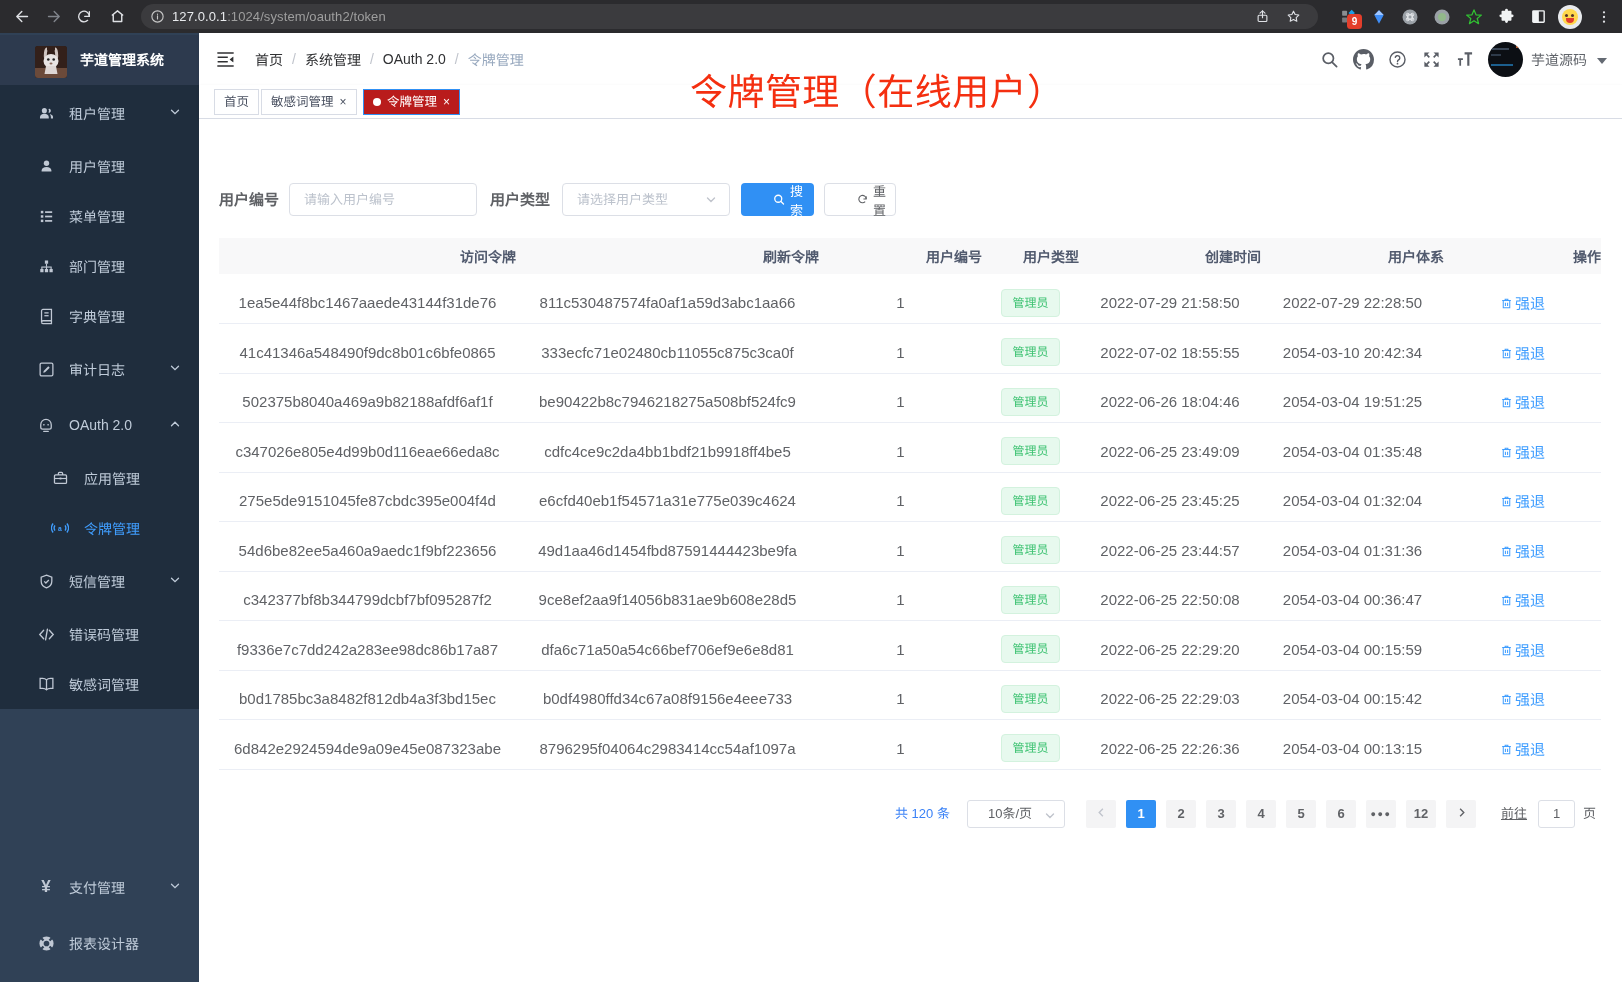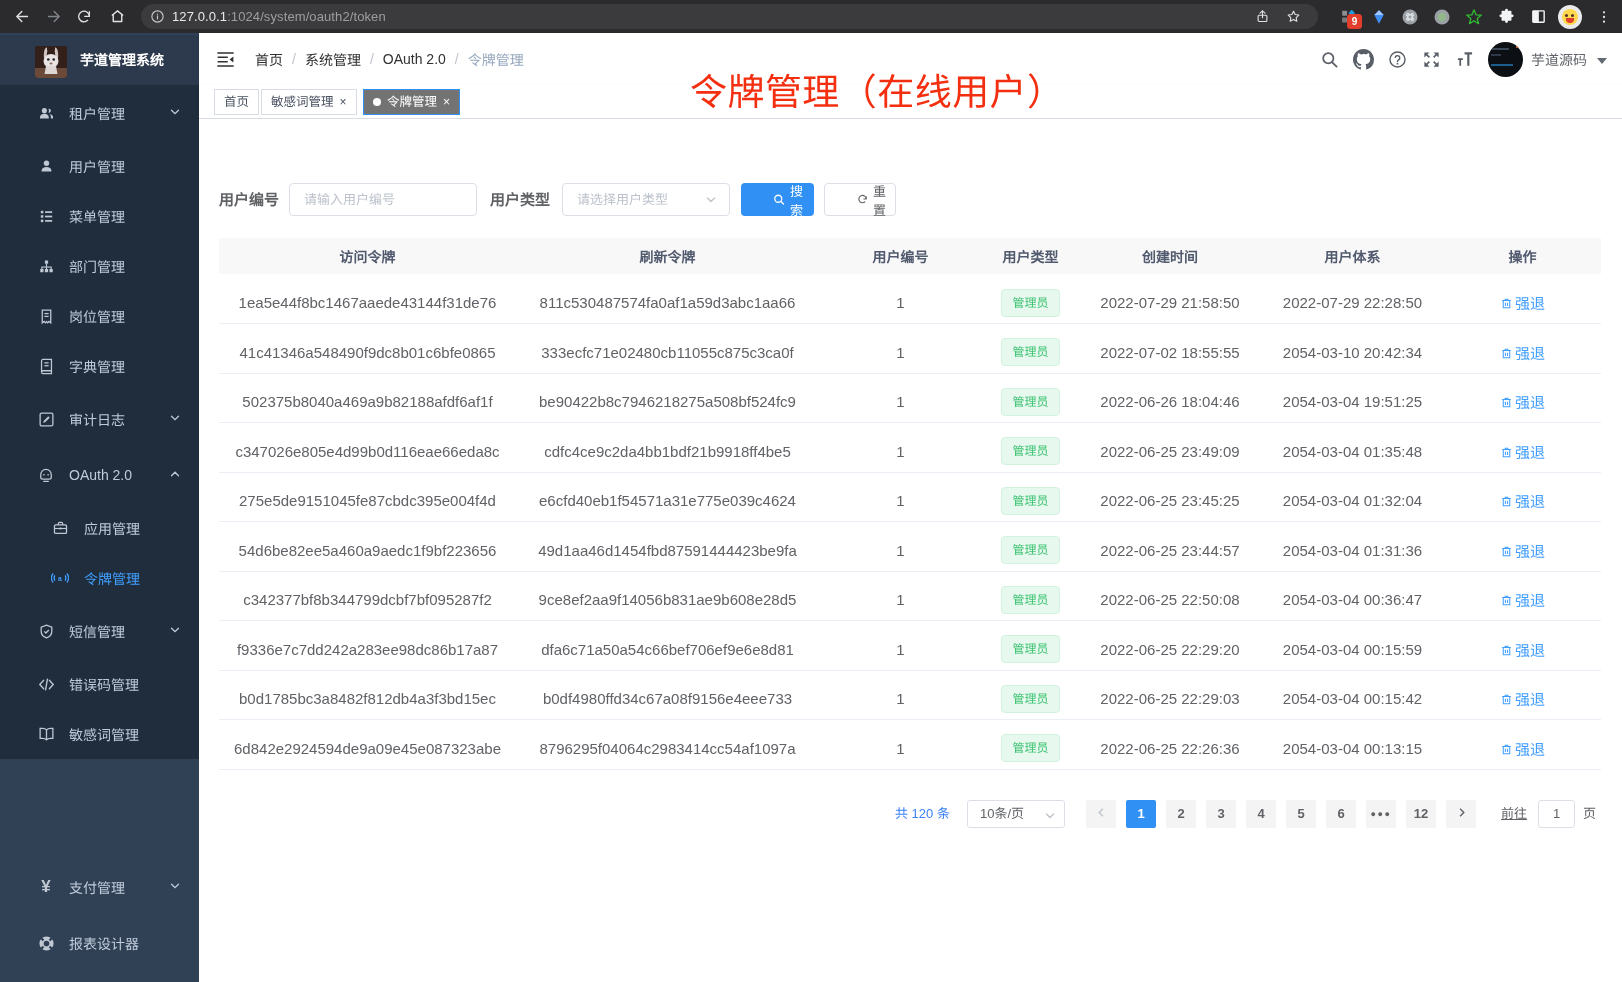--- a/index.html
+++ b/index.html
@@ -41,21 +41,21 @@
 .crumb .last { color:#97a8be; }
 .nav-right { position:absolute; right:0; top:0; height:52px; display:flex; align-items:center; color:#5a5e66; }
 .nav-ic { width:34px; height:52px; display:flex; align-items:center; justify-content:center; }
 .nav-avatar { width:35px; height:35px; border-radius:50%; background:#0c0f14; margin-left:6px; overflow:hidden; position:relative; }
 .nav-name { font-size:14px; color:#5f6369; margin-left:8px; }
 .nav-caret { margin:4px 15px 0 10px; width:0; height:0; border-left:5px solid transparent; border-right:5px solid transparent; border-top:6px solid #646a73; }
 
 .tagsbar { position:absolute; left:0; top:52px; width:1423px; height:34px; background:#fff; border-bottom:1px solid #d8dce5; box-shadow:0 1px 3px 0 rgba(0,0,0,.08); }
 .tag { position:absolute; top:4px; height:26px; line-height:24px; border:1px solid #d8dce5; background:#fff; color:#495060; font-size:12.5px; padding:0 9px; }
 .tag .x { margin-left:6px; font-size:12px; }
-.tag.on { background:#737373; border-color:#3090f4; color:#fff; }
+.tag.on { background:#b91c1c; border-color:#3090f4; color:#fff; }
 .tag.on .dot { display:inline-block; width:8px; height:8px; border-radius:50%; background:#fff; margin-right:6px; position:relative; top:0px; }
 
 .red-title { position:absolute; left:690px; top:62px; font-size:37px; color:#f42f10; white-space:nowrap; letter-spacing:.45px; z-index:10; }
 
 .content { position:absolute; left:0; top:86px; width:1423px; height:863px; background:#fff; }
 
 
 .alert { position:absolute; left:20px; top:20px; width:1382px; height:33px; background:#e7f9ee; border-radius:4px; display:flex; align-items:center; }
 .alert .chk { width:14px; height:14px; margin-left:18px; }
 .alert .atx { font-size:12.5px; color:#31b169; margin-left:8px; }
@@ -63,30 +63,30 @@
 
 
 .frm { position:absolute; left:0px; top:64px; width:1423px; height:34px; }
 .flabel { position:absolute; top:0; height:34px; line-height:34px; font-size:15px; font-weight:bold; color:#606266; }
 .finput { position:absolute; top:0; height:33px; border:1px solid #dcdfe6; border-radius:4px; background:#fff; font-size:13px; color:#bcc2cc; line-height:31px; padding-left:14px; }
 .fbtn { position:absolute; top:0; height:33px; border-radius:4px; font-size:13px; display:flex; align-items:center; justify-content:center;padding-left:32px; }
 .sel-arrow { position:absolute; width:12px; height:12px; }
 
 
 .tbl { position:absolute; left:20px; top:119px; width:1382px; border-collapse:collapse; table-layout:fixed; font-size:15px; color:#606266; }
-.tbl th { height:36px; background:#f8f8f9; color:#515a6e; font-weight:bold; font-size:14px; text-align:center; padding:0; }
+.tbl th { height:36px; background:#f8f8f9; color:#515a6e; font-weight:bold; font-size:14px; text-align:right; padding:0; }
 .tbl td { height:49.5px; border-bottom:1px solid #ebeef5; text-align:center; padding:8px 0 0 0; white-space:nowrap; }
 .tok { letter-spacing:0; }
 .badge { display:inline-block; height:28px; line-height:26px; padding:0 10px; background:#e7f9ee; border:1px solid #d3f2de; border-radius:4px; color:#3fc373; font-size:12px; }
 .kick { color:#409eff; white-space:nowrap; }
 
 
 .pgn { position:absolute; left:0; top:681px; width:1423px; height:28px; font-size:13px; color:#606266; }
 .pg-total { position:absolute; left:696px; top:0; line-height:28px; font-size:13px; color:#3b82f6; }
-.pg-size { position:absolute; left:768px; top:0; width:98px; height:28px; border:1px solid #dcdfe6; border-radius:3px; line-height:26px; text-align:left; padding-left:12px; color:#606266; font-size:13px; }
+.pg-size { position:absolute; left:768px; top:0; width:98px; height:28px; border:1px solid #dcdfe6; border-radius:3px; line-height:26px; text-align:left; padding-left:20px; color:#606266; font-size:13px; }
 .pg-btn { position:absolute; top:0; width:30px; height:28px; border-radius:2px; background:#f4f4f5; color:#606266; text-align:center; line-height:28px; font-weight:bold; font-size:13px; }
 .pg-btn.on { background:#3090f4; color:#fff; }
 .pg-go { position:absolute; top:0; line-height:28px; font-size:13px; color:#606266; }
 .pg-inp { position:absolute; left:1339px; top:0; width:37px; height:28px; border:1px solid #dcdfe6; border-radius:3px; text-align:center; line-height:26px; color:#606266; font-size:13px; }
 </style>
 </head>
 <body>
 
 <div class="browser" id="browser">
   <div class="b-ic" style="left:8px;width:28px;">
@@ -247,30 +247,20 @@
             <rect x="9.7" y="3.5" width="4.6" height="4.6"></rect>
             <rect x="3.2" y="15.5" width="4.6" height="4.6"></rect>
             <rect x="9.7" y="15.5" width="4.6" height="4.6"></rect>
             <rect x="16.2" y="15.5" width="4.6" height="4.6"></rect>
             <path d="M11.2 8h1.6v4h-1.6z"></path>
             <path d="M4.7 13h1.6v3H4.7zM11.2 12h1.6v4h-1.6zM17.7 13h1.6v3h-1.6z"></path>
             <path d="M4.7 13h14.6v1.6H4.7z" transform="translate(0,-1)"></path>
           </svg>
         </span>
         <span class="tx">部门管理</span>
-      </div>
-    <div class="mi h50">
-        <span class="ic">
-          <svg width="17" height="17" viewBox="0 0 24 24" fill="currentColor">
-            <path d="M6 3h12v18l-2.5-2-2 2-1.5-2-1.5 2-2-2L6 21z" fill="none" stroke="currentColor" stroke-width="1.8"></path>
-            <rect x="9" y="7" width="6" height="1.8"></rect>
-            <rect x="9" y="11" width="6" height="1.8"></rect>
-          </svg>
-        </span>
-        <span class="tx">岗位管理</span>
       </div>
     <div class="mi h50">
         <span class="ic">
           <svg width="17" height="17" viewBox="0 0 24 24" fill="currentColor">
             <path d="M5 4a2 2 0 0 1 2-2h12v16H7a2 2 0 0 0-2 2z" fill="none" stroke="currentColor" stroke-width="1.8"></path>
             <path d="M5 20a2 2 0 0 0 2 2h12v-4" fill="none" stroke="currentColor" stroke-width="1.8"></path>
             <rect x="9" y="6" width="6" height="1.8"></rect>
             <rect x="9" y="10" width="6" height="1.8"></rect>
           </svg>
         </span>

